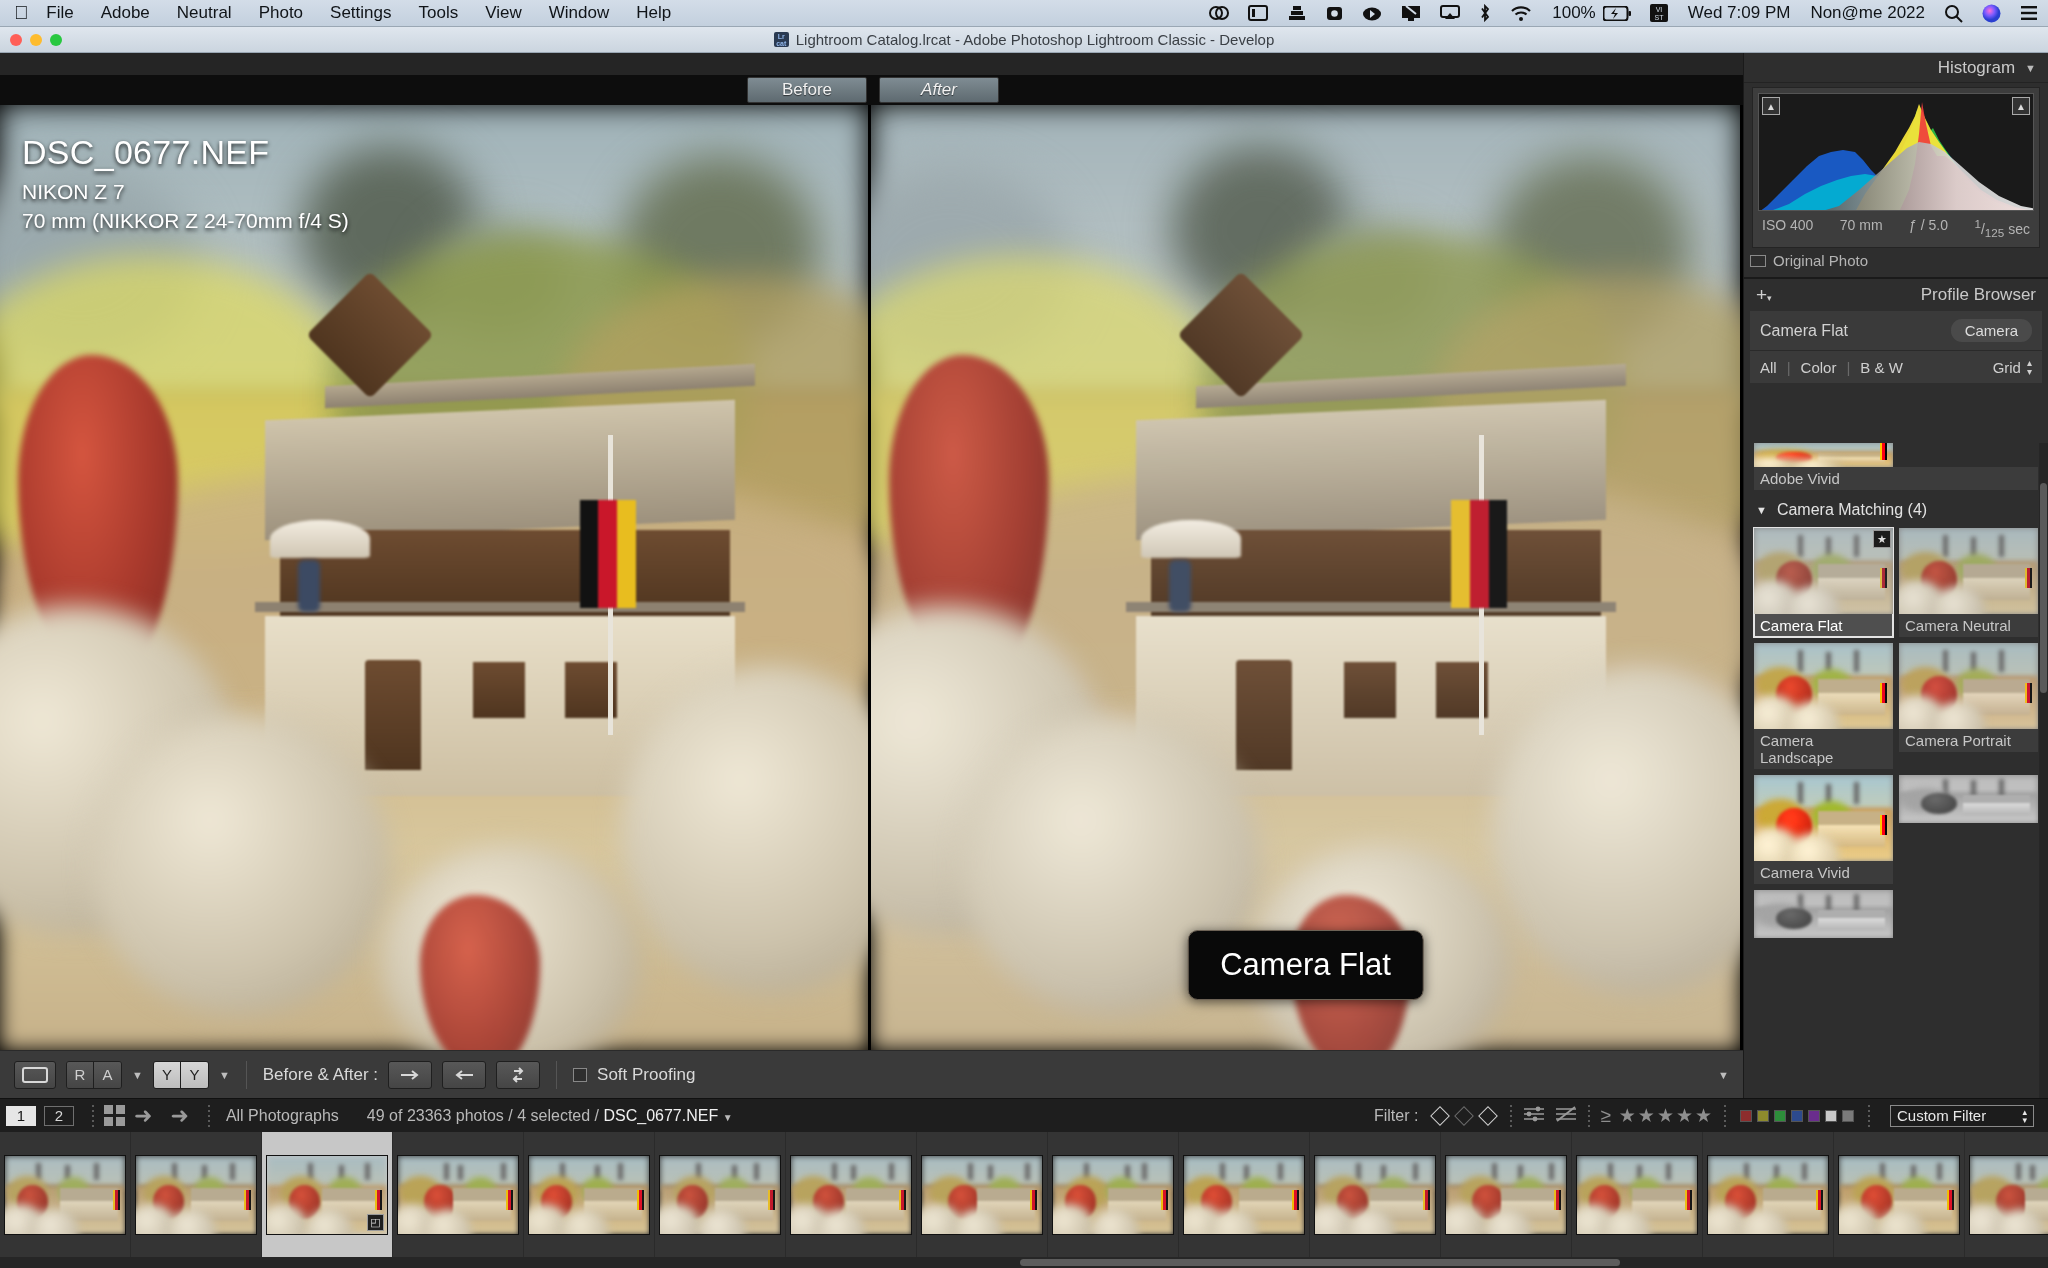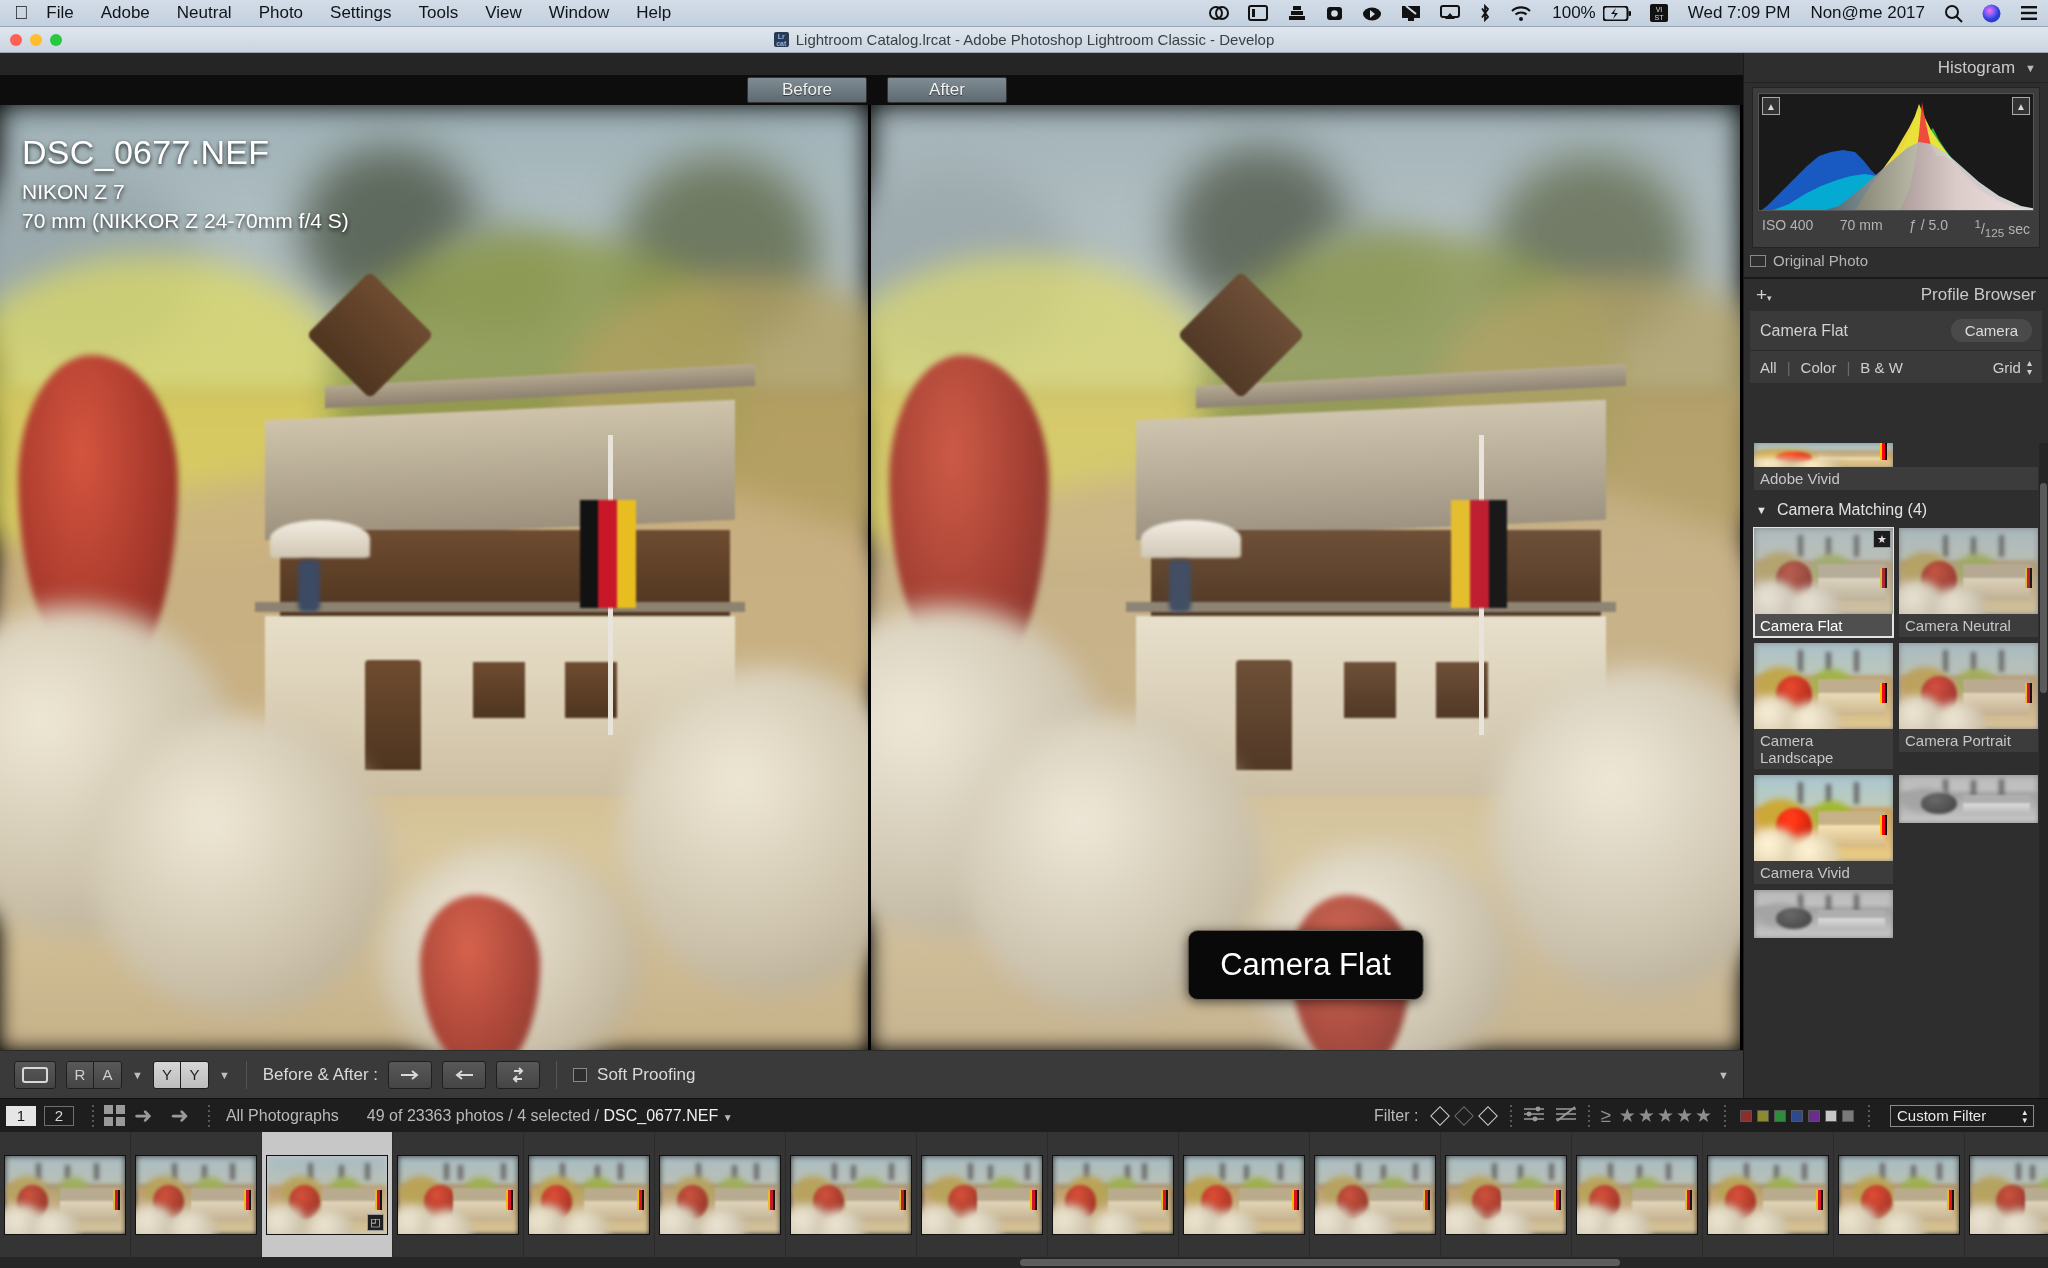--- a/index.html
+++ b/index.html
@@ -63,21 +63,21 @@
   .ba-half.right { width: 872px; }
   .ba-label {
     position: absolute; top: 0; left: 50%; transform: translateX(-50%);
     width: 120px; height: 26px; margin-top: 2px;
     background: linear-gradient(180deg,#7f8c93 0%, #5e6a70 100%);
     border: 1px solid #333; border-radius: 2px;
     color: #f2f2f2; font-size: 17px; display:flex; align-items:center; justify-content:center;
     text-shadow: 0 1px 1px rgba(0,0,0,.6);
   }
   .ba-half.left .ba-label { left: auto; right: 4px; transform:none; }
-  .ba-half.right .ba-label { left: 16px; transform:none; }
+  .ba-half.right .ba-label { left: 8px; transform:none;font-style:italic; }
 
   
   .preview { position: absolute; top: 52px; left: 0; width: 1743px; height: 945px; display:flex; background:#000; }
   .pane { position: relative; overflow: hidden; height: 945px; }
   .pane.before { width: 871px; border-right: 3px solid #000; }
   .pane.after  { width: 869px; }
 
   
   .scene { position: absolute; inset: 0; }
   .sky {
@@ -339,21 +339,21 @@
         </svg>
     </span>
     <span class="tray">
       <svg width="18" height="18" viewBox="0 0 18 18">
           <rect x="0" y="0" width="18" height="18" rx="2" fill="#111"></rect>
           <text x="9" y="8" font-size="7" fill="#d3dde8" text-anchor="middle" font-family="Liberation Sans">VI</text>
           <text x="9" y="16" font-size="7" fill="#d3dde8" text-anchor="middle" font-family="Liberation Sans">ST</text>
         </svg>
     </span>
     <span class="txt">Wed 7:09 PM</span>
-    <span class="txt">Non@me 2017</span>
+    <span class="txt">Non@me 2022</span>
     <span class="tray">
       <svg width="19" height="19" viewBox="0 0 19 19">
           <circle cx="8" cy="8" r="6" fill="none" stroke="#111" stroke-width="2"></circle>
           <path d="M12.5 12.5 L18 18" stroke="#111" stroke-width="2"></path>
         </svg>
     </span>
     <span class="tray">
       <svg width="19" height="19" viewBox="0 0 19 19">
           <defs>
             <radialGradient id="sg" cx="40%" cy="35%">

